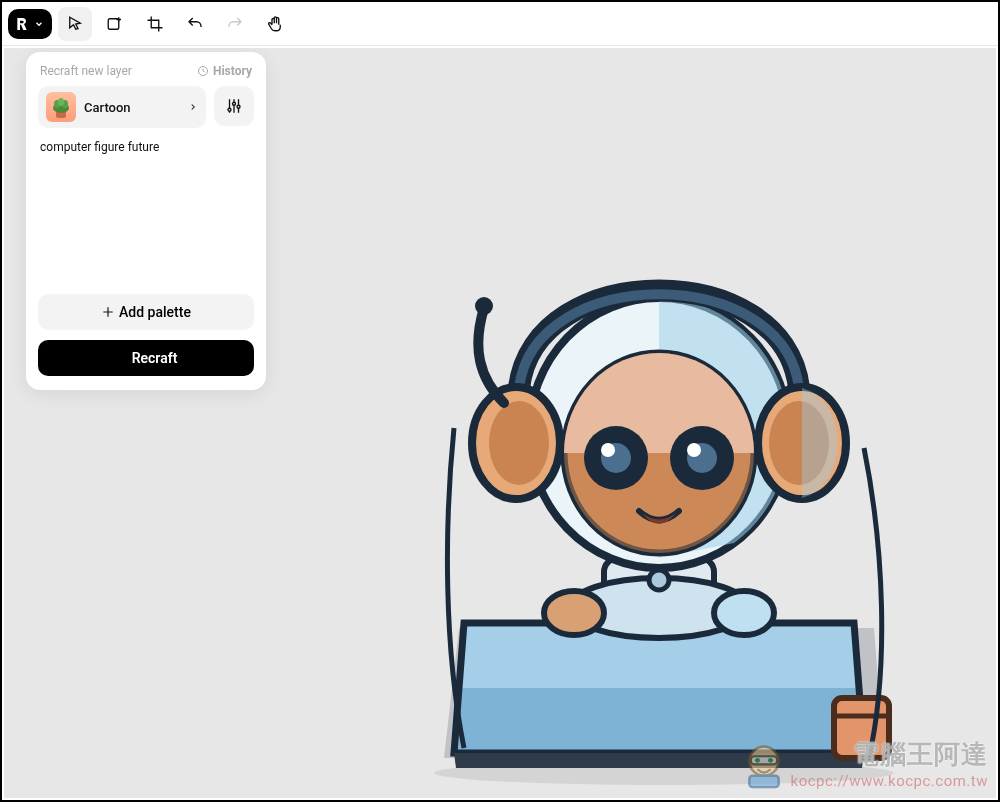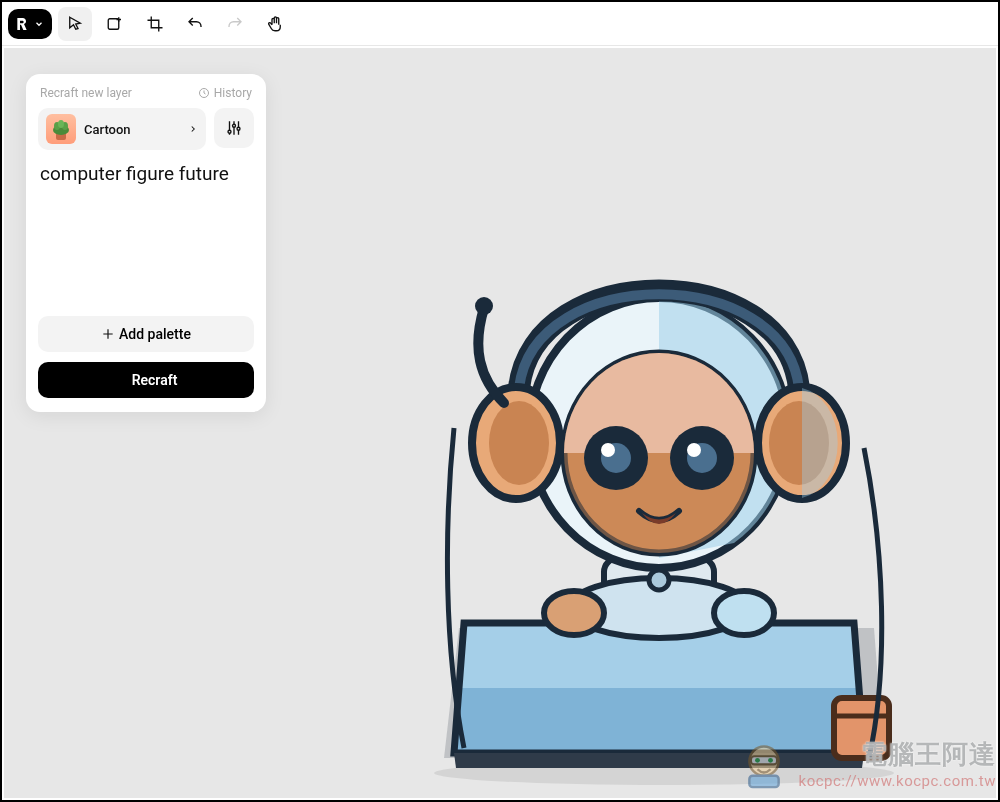--- a/index.html
+++ b/index.html
@@ -60,21 +60,21 @@
     left: 2px;
     right: 2px;
     bottom: 2px;
     background: #e7e7e7;
     overflow: hidden;
   }
 
   
   .side-panel {
     position: absolute;
-    top: 26px;
+    top: 4px;
     left: 22px;
     width: 240px;
     background: #fff;
     border-radius: 14px;
     box-shadow: 0 4px 20px rgba(0,0,0,0.08);
     padding: 12px 12px 14px 12px;
     display: flex;
     flex-direction: column;
   }
   .panel-header {
@@ -83,20 +83,21 @@
     justify-content: space-between;
     color: #a8a8a8;
     font-size: 12px;
     padding: 0 2px 8px 2px;
   }
   .history-link {
     display: flex;
     align-items: center;
     gap: 4px;
     cursor: pointer;
+    font-weight: bold;
   }
   .style-row {
     display: flex;
     gap: 8px;
     margin-bottom: 10px;
   }
   .style-chip {
     flex: 1;
     display: flex;
     align-items: center;
@@ -124,21 +125,21 @@
   .settings-square {
     width: 40px; height: 40px;
     background: #f3f3f3;
     border-radius: 10px;
     display: flex;
     align-items: center;
     justify-content: center;
     cursor: pointer;
   }
   .prompt-text {
-    font-size: 19px;
+    font-size: 12px;
     color: #111;
     padding: 2px;
     min-height: 150px;
     border: none;
     outline: none;
     resize: none;
     font-family: inherit;
     width: 100%;
   }
   .add-palette {
@@ -176,21 +177,21 @@
     top: 180px;
     width: 520px;
     height: 560px;
     display: flex;
     align-items: center;
     justify-content: center;
   }
   
   .watermark {
     position: absolute;
-    right: 0;
+    right: 8px;
     bottom: 8px;
     text-align: right;
     pointer-events: none;
   }
   .watermark .wm-t {
     font-size: 26px;
     font-weight: 700;
     color: rgba(158,160,162,0.75);
     text-shadow: 0 0 2px #fff;
     letter-spacing: 1px;

